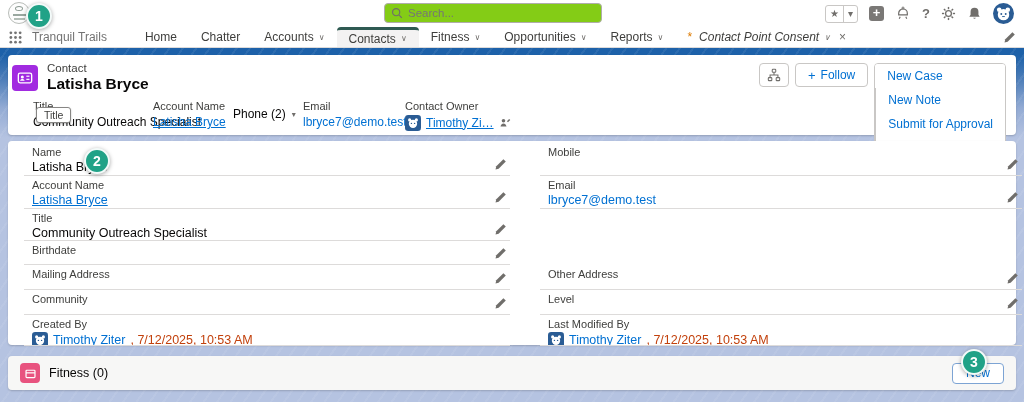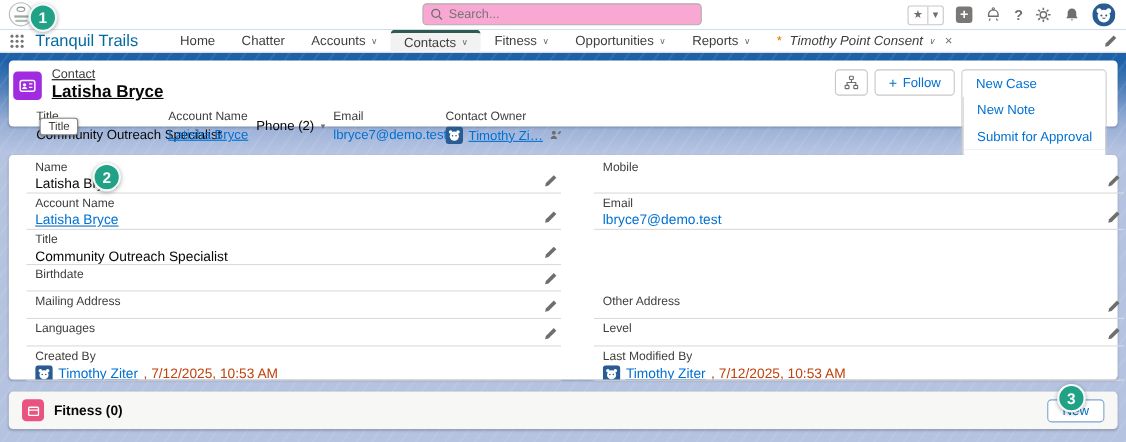--- a/index.html
+++ b/index.html
@@ -10,38 +10,38 @@
   body::before { content:""; position:absolute; inset:44px 0 0 0; z-index:0;
     background:repeating-linear-gradient(-55deg, rgba(255,255,255,.07) 0 2px, transparent 2px 11px); }
 
   
   .topbar { position:absolute; left:0; top:0; width:1024px; height:27px; background:#fff; z-index:2; }
   .org-logo { position:absolute; left:8px; top:2px; width:22px; height:22px; border-radius:50%;
     background:#fdfdfd; border:1px solid #b9bdb9; }
   .org-logo .eye { position:absolute; left:6px; top:3px; width:8px; height:5px; border:1px solid #8c9a92; border-radius:50%; }
   .org-logo .l1 { position:absolute; left:4px; top:11px; width:13px; height:2px; background:#9aa8a0; }
   .org-logo .l2 { position:absolute; left:5px; top:15px; width:11px; height:2px; background:#b3beb7; }
-  .searchbox { position:absolute; left:384px; top:3px; width:254px; height:20px; background:#f9a8d4;
+  .searchbox { position:absolute; left:384px; top:3px; width:218px; height:20px; background:#84cc16;
     border:1px solid #b0adab; border-radius:4px; display:flex; align-items:center; padding:0 6px; }
   .searchbox input { border:none; outline:none; font-size:11.5px; color:#3e3e3c; width:100%;
     font-family:"Liberation Sans",sans-serif; background:transparent; }
   .gh-icons { position:absolute; right:10px; top:3px; height:21px; display:flex; align-items:center; gap:11px; }
   .fav-combo { display:flex; align-items:center; height:18px; border:1px solid #c9c7c5; border-radius:3px; overflow:hidden; }
   .fav-combo .seg { padding:0 4px; font-size:10px; color:#706e6b; line-height:16px; }
   .fav-combo .seg + .seg { border-left:1px solid #c9c7c5; }
   .plus-sq { width:15px; height:15px; background:#7a7876; border-radius:3px; color:#fff;
     font-size:13px; line-height:14px; text-align:center; font-weight:bold; }
   .gh-help { color:#706e6b; font-size:13px; font-weight:bold; }
   .gh-avatar { width:21px; height:21px; }
 
   
   .navbar { position:absolute; left:0; top:27px; width:1024px; height:21px; background:#fff; z-index:2;
     display:flex; align-items:stretch; border-bottom:1px solid #dddbda; }
   .waffle { align-self:center; margin:0 10px 0 9px; }
-  .appname { align-self:center; font-size:15px; color:#0369a1; margin-right:26px; white-space:nowrap; }
+  .appname { align-self:center; font-size:12px; color:#737373; margin-right:26px; white-space:nowrap; }
   .tabs { display:flex; align-items:stretch; }
   .tab { display:flex; align-items:center; gap:5px; padding:0 12px; font-size:12px; color:#3e3e3c;
     white-space:nowrap; cursor:pointer; }
   .tab.active { background:#f3f2f2; border-top:3px solid #2f5a52; border-radius:4px 4px 0 0; padding-top:0; }
   .tab .chev { font-size:8px; color:#706e6b; }
   .tab.temp { font-style:italic; }
   .tab.temp .ast { color:#dd7a01; font-style:normal; margin-right:2px; }
   .tab .closex { font-size:12px; color:#706e6b; margin-left:4px; font-style:normal; }
   .nav-edit { position:absolute; right:8px; top:4px; }
 
@@ -49,21 +49,21 @@
   .badge { position:absolute; width:26px; height:26px; border-radius:50%; background:#21a287;
     border:2px solid rgba(255,255,255,.95); box-shadow:0 1px 4px rgba(0,0,0,.35);
     color:#fff; font-size:14px; font-weight:bold; display:flex; align-items:center; justify-content:center; z-index:9; }
   .badge1 { left:26px; top:3px; }
   .badge2 { left:84px; top:148px; }
   .badge3 { left:961px; top:349px; }
 
   
   .card { position:absolute; left:8px; width:1008px; background:#fff; border-radius:4px;
     box-shadow:0 1px 2px rgba(0,0,0,.18); z-index:1; }
-  .header-card { top:55px; height:60px;text-decoration:underline; }
+  .header-card { top:55px; height:80px; }
   .details-card { top:141px; height:204px; }
   .fitness-card { top:356px; height:34px; background:#f7f7f6; display:flex; align-items:center; padding:0 12px; }
 
   
   .hc-titlerow { display:flex; align-items:center; padding:7px 0 0 4px; }
   .rec-icon { width:26px; height:26px; border-radius:4px; background:#a12be0; display:flex;
     align-items:center; justify-content:center; flex:0 0 auto; }
   .hc-titles { margin-left:9px; }
   .hc-entity { font-size:11.5px; color:#3e3e3c; line-height:13px; }
   .hc-name { font-size:15.5px; font-weight:bold; color:#080707; line-height:18px; }
@@ -99,21 +99,21 @@
   .flabel { font-size:11px; color:#3e3e3c; line-height:13px; }
   .fvalue { font-size:12.5px; color:#080707; line-height:15px; margin-top:1px; display:flex; align-items:center; gap:5px; }
   .frow .pencil-btn { position:absolute; right:3px; bottom:4px; cursor:pointer; }
   .dt-text { color:#c2410c; }
 
   .uavatar { width:16px; height:16px; flex:0 0 auto; }
 
   
   .fit-icon { width:20px; height:20px; border-radius:4px; background:#e8537f; display:flex;
     align-items:center; justify-content:center; margin-right:9px; flex:0 0 auto; }
-  .fit-title { font-size:12.5px; font-weight:bold; color:#080707; }
+  .fit-title { font-size:12.5px; font-weight:normal; color:#080707; }
   .new-btn { margin-left:auto; height:21px; padding:0 13px; background:#fff; border:1px solid #7da4d4;
     border-radius:4px; color:#0070d2; font-size:12px; display:flex; align-items:center; cursor:pointer; }
 
   svg { display:block; }
 </style>
 </head>
 <body>
 
 <div class="topbar">
   <div class="org-logo">
@@ -206,21 +206,21 @@
     <div class="tab">
       <span>Opportunities</span>
       <span class="chev">∨</span>
     </div>
     <div class="tab">
       <span>Reports</span>
       <span class="chev">∨</span>
     </div>
     <div class="tab temp">
       <span class="ast">*</span>
-      <span>Timothy Point Consent</span>
+      <span>Contact Point Consent</span>
       <span class="chev">∨</span>
       <span class="closex">×</span>
     </div>
   </div>
   <svg class="nav-edit" width="13" height="13" viewBox="0 0 16 16">
     <path d="M11.6 1.5l2.9 2.9-8.8 8.8-3.8.9.9-3.8z" fill="#706e6b"></path>
   </svg>
 </div>
 
 <div class="card header-card">
@@ -338,21 +338,21 @@
           <path d="M11.6 1.5l2.9 2.9-8.8 8.8-3.8.9.9-3.8z" fill="#706e6b"></path>
         </svg>
     </div>
     <div class="frow h25">
       <div class="flabel">Mailing Address</div>
       <svg class="pencil-btn" width="13" height="13" viewBox="0 0 16 16">
           <path d="M11.6 1.5l2.9 2.9-8.8 8.8-3.8.9.9-3.8z" fill="#706e6b"></path>
         </svg>
     </div>
     <div class="frow h25">
-      <div class="flabel">Languages</div>
+      <div class="flabel">Community</div>
       <svg class="pencil-btn" width="13" height="13" viewBox="0 0 16 16">
           <path d="M11.6 1.5l2.9 2.9-8.8 8.8-3.8.9.9-3.8z" fill="#706e6b"></path>
         </svg>
     </div>
     <div class="frow h31">
       <div class="flabel">Created By</div>
       <div class="fvalue">
         <svg class="uavatar" viewBox="0 0 20 20">
           <rect width="20" height="20" rx="4" fill="#2a5c94"></rect>
           <circle cx="5.8" cy="6.2" r="2" fill="#fff"></circle>

